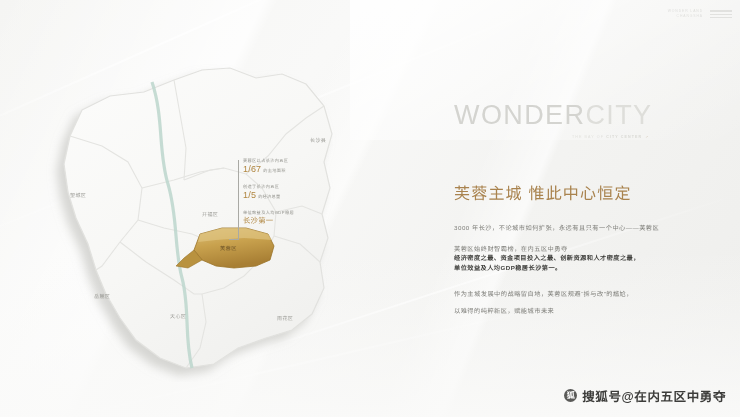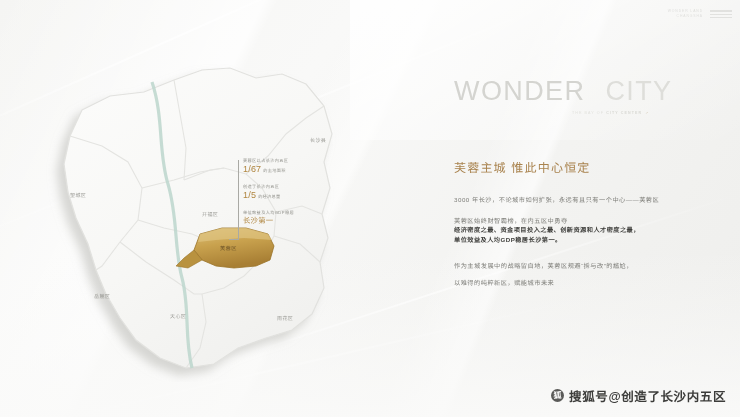--- a/index.html
+++ b/index.html
@@ -42,28 +42,28 @@
   .co{margin-bottom:9.5px;}
   .co .cap{font-size:4.2px;color:#8e8e88;letter-spacing:.35px;line-height:1.25;white-space:nowrap;}
   .co .val{margin-top:2px;font-size:9px;color:#b08640;letter-spacing:.2px;line-height:1;white-space:nowrap;}
   .co .val .unit{font-size:4.2px;color:#9a9a94;letter-spacing:.3px;margin-left:2px;}
   .co.last .val{font-size:7.4px;}
   #leader{position:absolute;left:238px;top:160px;width:1px;height:80px;background:#a9a9a4;}
   #leaderfoot{position:absolute;left:229px;top:239px;width:10px;height:1px;background:#a9a9a4;}
 
   
   #right{position:absolute;left:454px;top:78px;width:272px;}
-  #wl{display:flex;align-items:baseline;gap:20px;}
+  #wl{display:flex;align-items:baseline;gap:0;margin-top:24px;}
   #wl .w1{font-size:27px;letter-spacing:1.4px;color:#d4d4d0;font-weight:400;line-height:1;}
   #wl .w2{font-size:27px;letter-spacing:1.4px;color:#dededa;font-weight:300;line-height:1;}
   #wlsub{margin-top:6px;margin-left:118px;font-size:3.6px;letter-spacing:1.1px;color:#e2e2de;white-space:nowrap;}
   #wlsub b{color:#d9d9d4;}
   #wlsub .mk{color:#dcd3c4;margin-left:3px;}
 
-  #headline{margin-top:47px;font-size:12px;letter-spacing:1.2px;color:#a9834e;line-height:1;white-space:nowrap;}
+  #headline{margin-top:47px;font-size:16px;letter-spacing:1.2px;color:#a9834e;line-height:1;white-space:nowrap;}
 
   #body{margin-top:21px;}
   #body p{margin:0;font-size:6.2px;line-height:1.55;letter-spacing:.5px;color:#7d7d78;}
   #body p.gap{margin-top:11px;}
   #body p.strong{color:#3f3f3c;font-weight:bold;letter-spacing:.45px;}
   #body p.tail{margin-top:17px;}
   #body p.tail2{margin-top:7px;}
 
   
   #wm{position:absolute;right:14px;bottom:12px;display:flex;align-items:center;gap:5px;}
@@ -190,16 +190,16 @@
       <p class="strong">单位效益及人均GDP稳居长沙第一。</p>
       <p class="tail">作为主城发展中的战略留白地，芙蓉区规避“拆与改”的尴尬，</p>
       <p class="tail2">以难得的纯粹新区，赋能城市未来</p>
     </div>
   </div>
 
   <div id="wm">
     <div class="wlogo">
         <span>狐</span>
       </div>
-    <div class="wtxt">搜狐号@创造了长沙内五区</div>
+    <div class="wtxt">搜狐号@在内五区中勇夺</div>
   </div>
 
 </div>
 
 </body></html>

